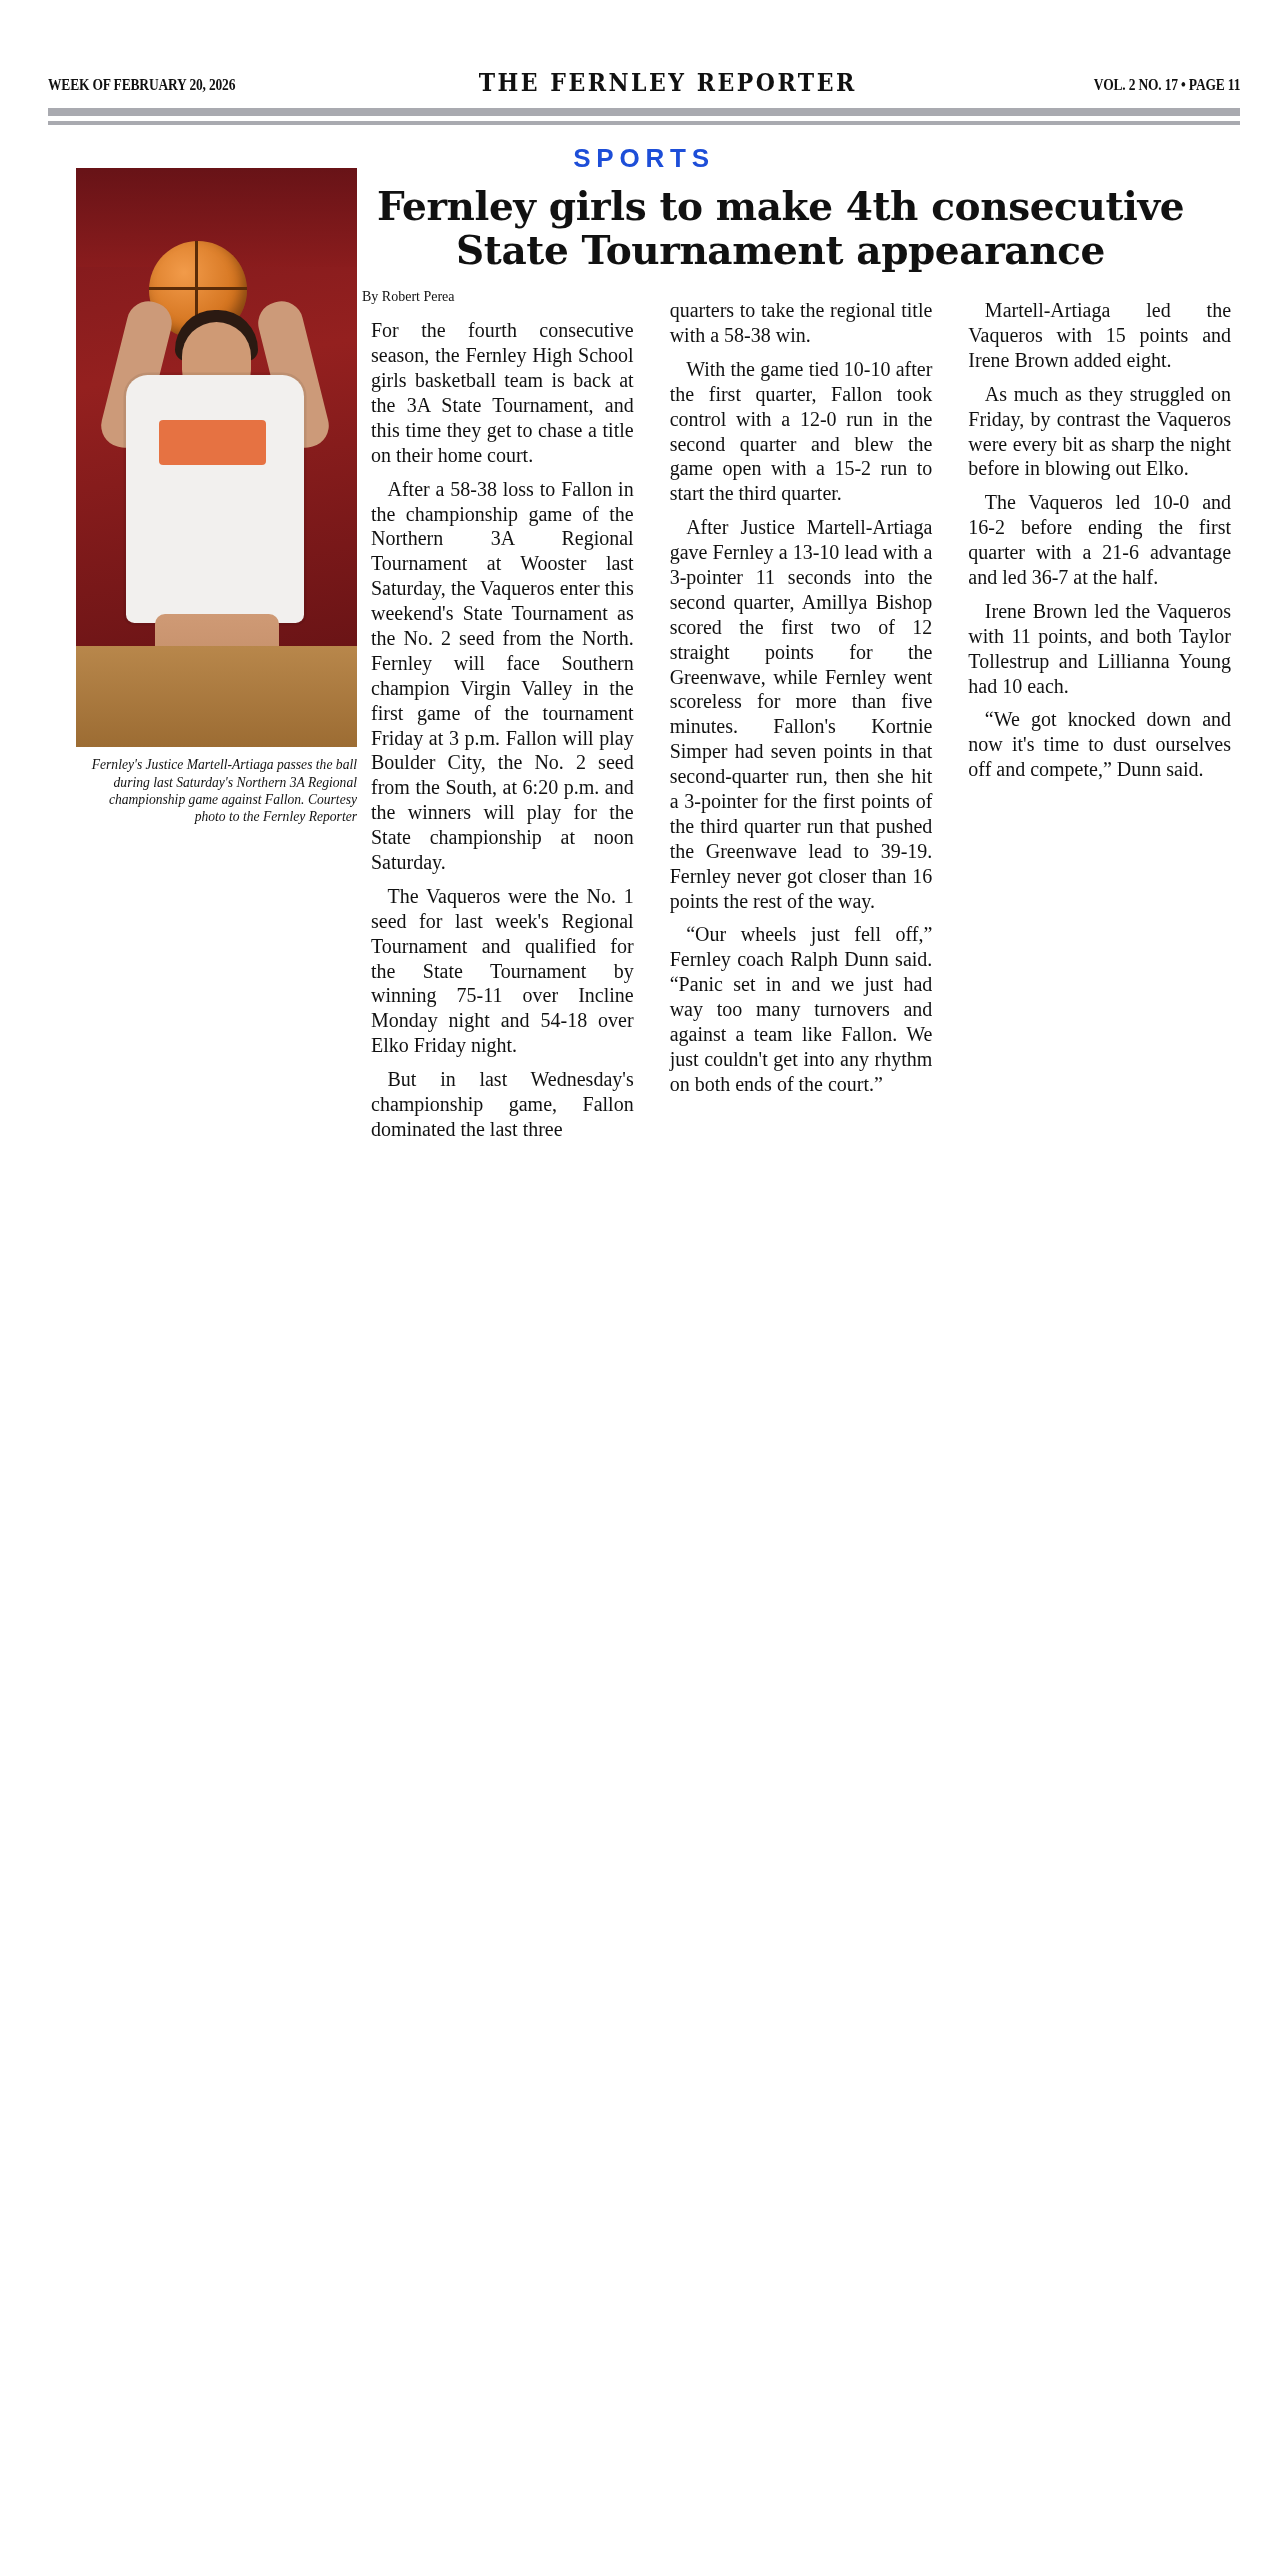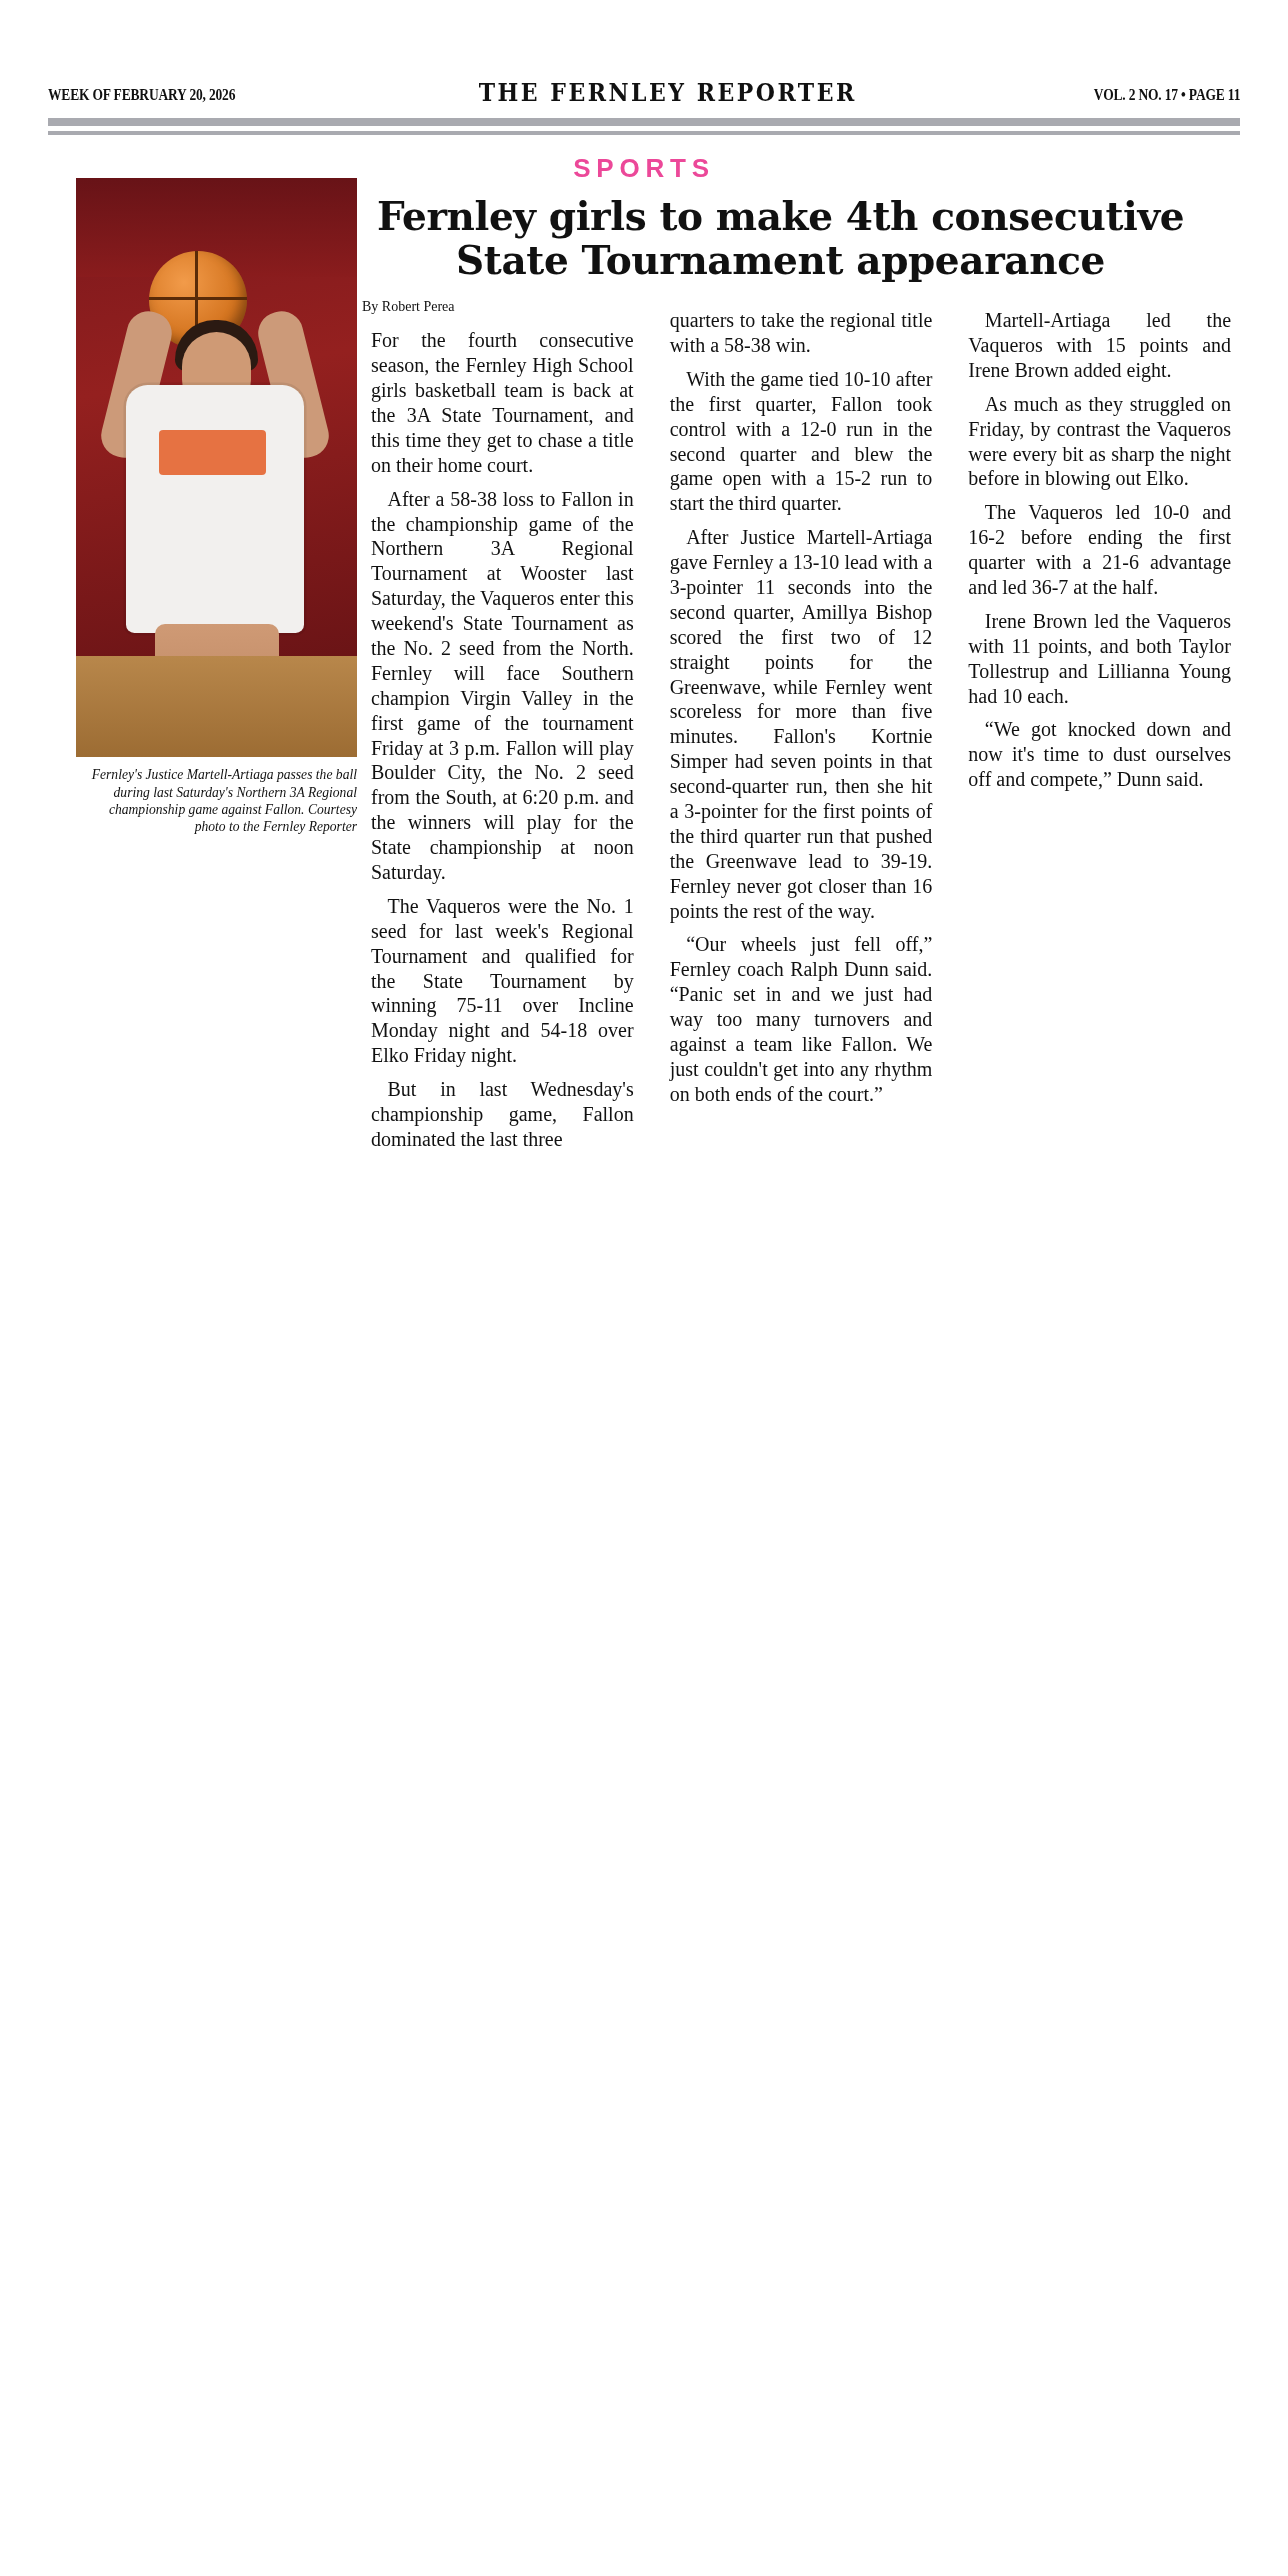--- a/index.html
+++ b/index.html
@@ -5,41 +5,41 @@
   * { box-sizing: border-box; }
   html, body { margin:0; padding:0; }
   body {
     width:1288px; height:2576px;
     background:#ffffff;
     font-family:"Liberation Serif", serif;
     color:#111;
     position:relative;
     overflow:hidden;
   }
-  .page { width:1288px; height:2576px; position:relative; padding:15px 48px; }
+  .page { width:1288px; height:2576px; position:relative; padding:5px 48px; }
 
   
   .masthead { display:flex; align-items:baseline; justify-content:space-between; padding-top:64px; }
   .mh-left, .mh-right {
     font-family:"Liberation Serif", serif;
     font-weight:bold; font-size:15.7px; letter-spacing:-0.2px;
     transform:scaleX(0.86); transform-origin:left center; white-space:nowrap;
   }
   .mh-right { transform-origin:right center; }
   .mh-title {
     font-family:"DejaVu Serif", serif;
     font-weight:bold; font-size:22px; letter-spacing:2.5px;
     transform:scaleY(1.12); white-space:nowrap;
   }
   .rule-thick { height:7.4px; background:#a9aab0; margin-top:13.2px; }
   .rule-thin  { height:3.3px; background:#a9aab0; margin-top:5.8px; }
 
   
   .kicker {
-    text-align:center; color:#ec4899;
+    text-align:center; color:#1d4ed8;
     font-family:"Liberation Sans", sans-serif;
     font-weight:bold; font-size:26px; letter-spacing:5.8px;
     margin-top:18px;
   }
 
   
   .sports-head {
     margin:11.6px 0 0 0;
     margin-left:314px; margin-right:41px;
     text-align:center;

